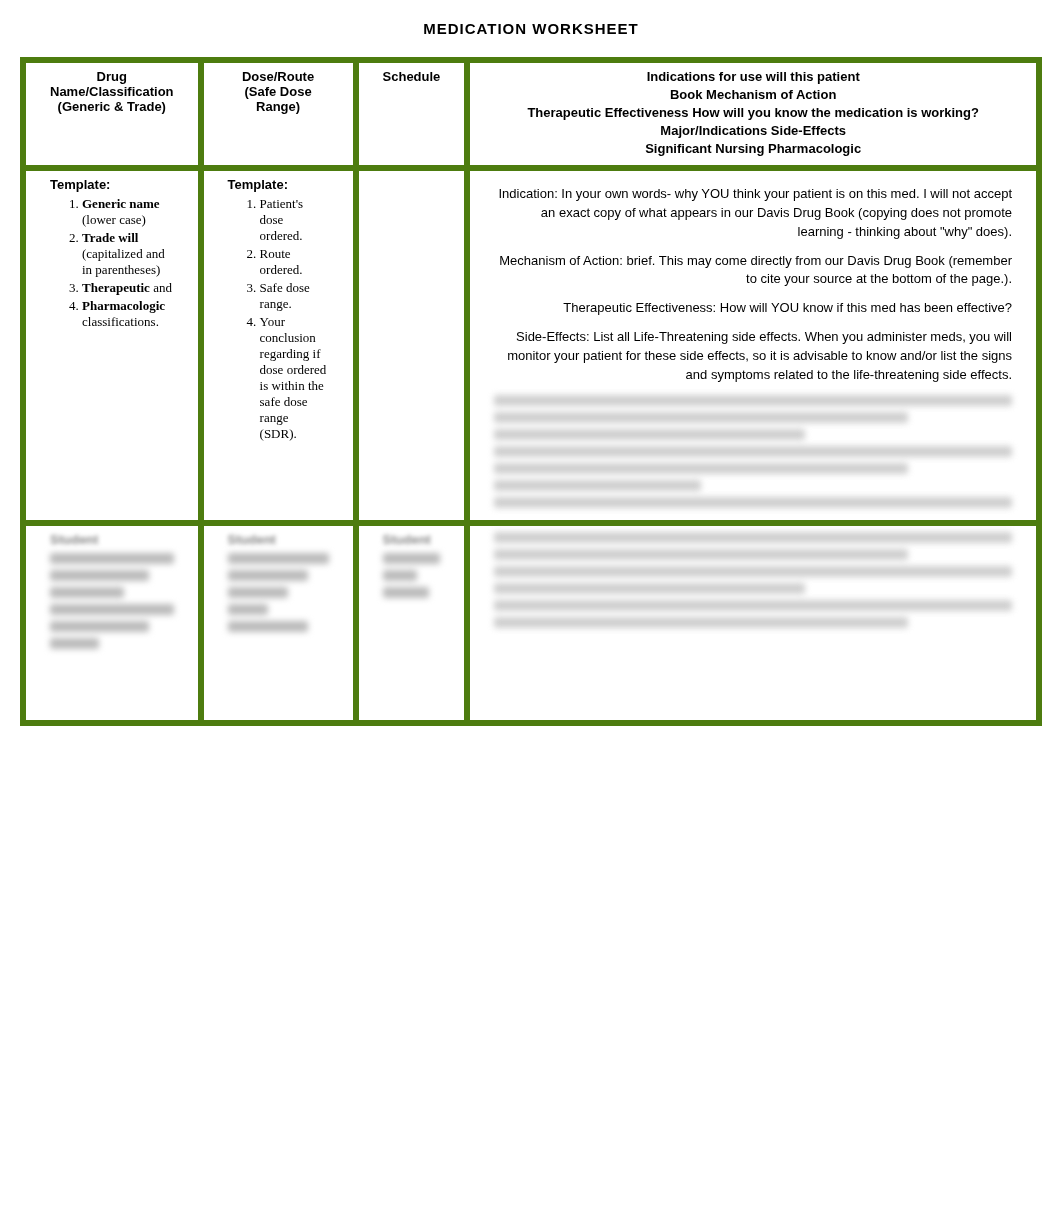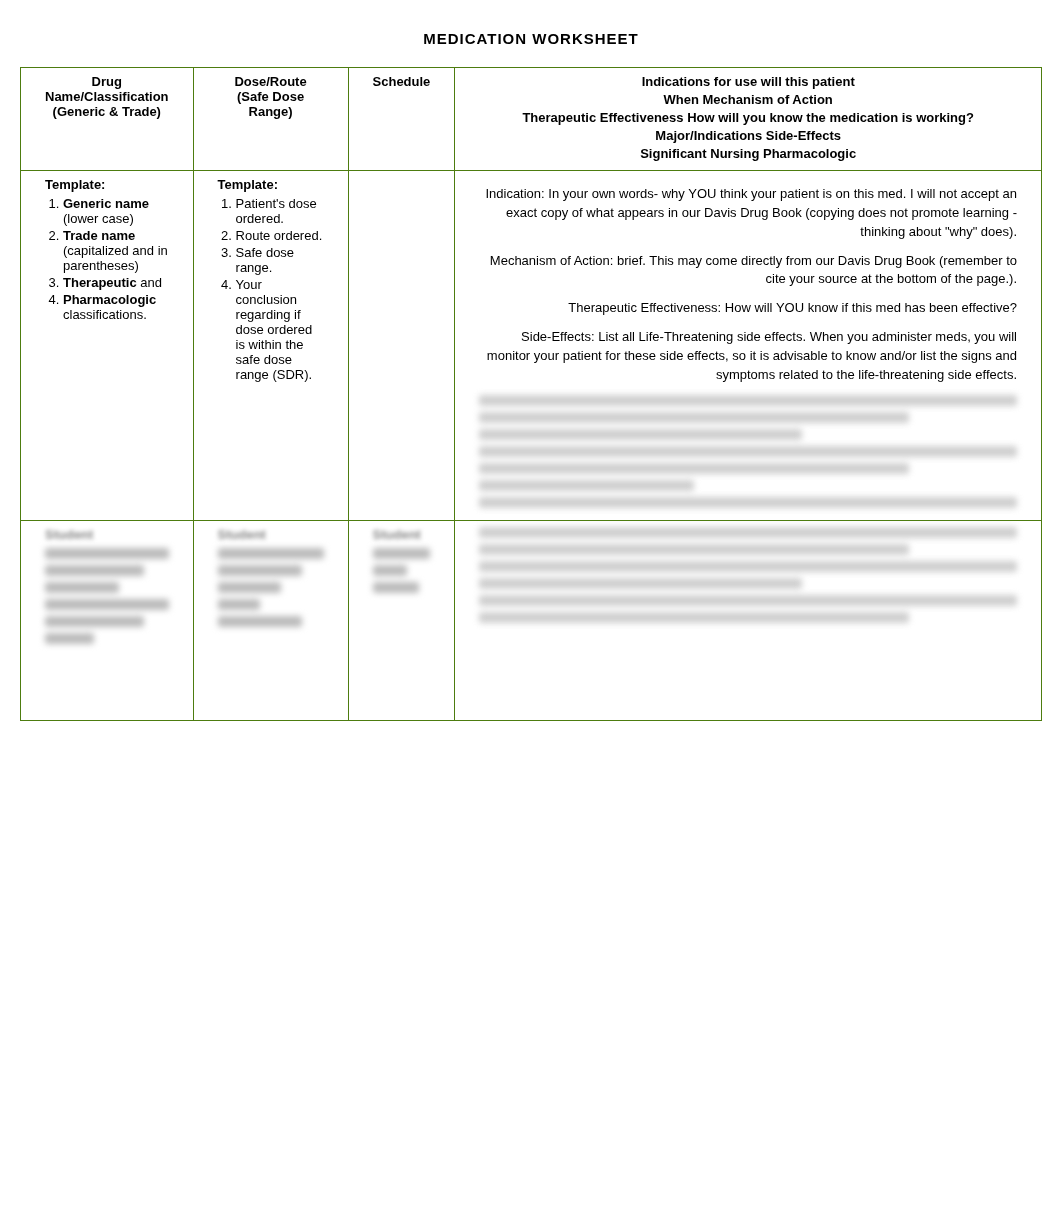--- a/index.html
+++ b/index.html
@@ -18,29 +18,29 @@
     .page-container {
       width: 1062px;
       padding: 20px 20px 40px 20px;
     }
     .page-title {
       text-align: center;
       font-size: 15px;
       font-weight: bold;
       letter-spacing: 1px;
       margin-bottom: 20px;
-      margin-top: 10px;
+      margin-top: 0;
     }
     .main-table {
       width: 100%;
       border-collapse: collapse;
       border: 1px solid #999;
     }
     .main-table td, .main-table th {
-      border: 1px solid #4d7c0f;
+      border: 6px solid #4d7c0f;
       padding: 6px 24px;
       vertical-align: top;
     }
     .header-row th {
       text-align: center;
       font-weight: bold;
       font-size: 13px;
       background: #fff;
     }
     .col-drug {
@@ -50,21 +50,22 @@
       width: 155px;
     }
     .col-schedule {
       width: 59px;
     }
     .template-label {
       font-weight: bold;
       margin-bottom: 4px;
     }
     .template-list {
-      margin-left: 18px;
+      margin-left: 32px;
+      font-family: Liberation Serif, serif;
     }
     .template-list li {
       margin-bottom: 2px;
     }
     .indications-header-line {
       margin-bottom: 3px;
     }
     .indications-header-line .bold-word {
       font-weight: bold;
     }
@@ -132,21 +133,21 @@
           Dose/Route<br>(Safe Dose Range)
         </th>
         <th class="col-schedule">
           Schedule
         </th>
         <th>
           <div class="indications-header-line">
             <span class="bold-word">Indications</span><span> for use will this patient</span>
           </div>
           <div class="indications-header-line">
-            <span class="bold-word">When</span><span> Mechanism of Action</span>
+            <span class="bold-word">Book</span><span> Mechanism of Action</span>
           </div>
           <div class="indications-header-line">
             <span class="bold-word">Therapeutic Effectiveness</span><span> How will you know the medication is working?</span>
           </div>
           <div class="indications-header-line">
             <span class="bold-word">Major/Indications</span><span> Side-Effects</span>
           </div>
           <div class="indications-header-line">
             <span class="bold-word">Significant</span><span> Nursing  Pharmacologic</span>
           </div>
@@ -154,21 +155,21 @@
       </tr>
     </thead>
     <tbody>
 
       <tr>
 
         <td class="col-drug">
           <div class="template-label">Template:</div>
           <ol class="template-list">
             <li><strong>Generic name</strong> (lower case)</li>
-            <li><strong>Trade name</strong> (capitalized and in parentheses)</li>
+            <li><strong>Trade will</strong> (capitalized and in parentheses)</li>
             <li><strong>Therapeutic</strong> and</li>
             <li><strong>Pharmacologic</strong> classifications.</li>
           </ol>
         </td>
 
         <td class="col-dose">
           <div class="template-label">Template:</div>
           <ol class="template-list">
             <li>Patient's dose ordered.</li>
             <li>Route ordered.</li>

